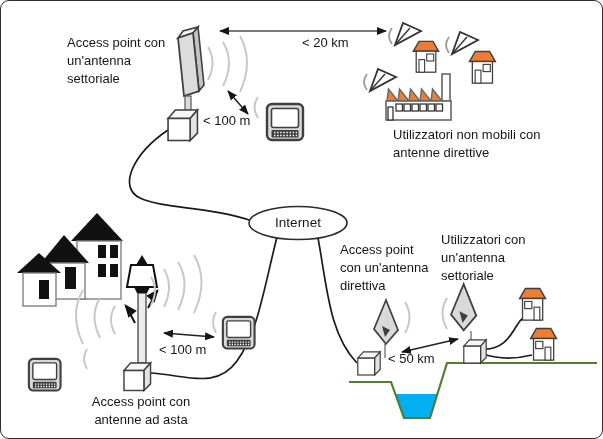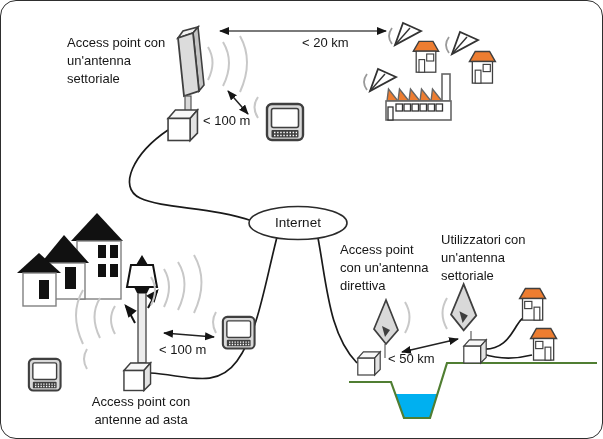--- a/index.html
+++ b/index.html
@@ -1,18 +1,18 @@
 <!DOCTYPE html>
 <html><head>
 <meta charset="utf-8">
 <style>
   html,body{margin:0;padding:0;background:#fff;}
   #canvas{
     position:relative;width:603px;height:439px;background:#ffffff;
-    border:1.5px solid #2e2e2e;border-radius:16px;box-sizing:border-box;
+    border:1.5px solid #2e2e2e;border-radius:9px;box-sizing:border-box;
     overflow:hidden;font-family:"Liberation Sans",sans-serif;
   }
   #gfx{position:absolute;left:0;top:0;}
   .label{
     position:absolute;font:13px/18px "Liberation Sans",sans-serif;
     color:#161616;white-space:pre-line;
   }
   .dist{white-space:nowrap;}
   .ctr{text-align:center;}
 </style>
@@ -196,20 +196,22 @@
 
 <div class="label" style="left:66px;top:33px;">Access point con
 un'antenna
 settoriale</div>
 
 <div class="label dist" style="left:301px;top:33px;">&lt; 20 km</div>
 
 <div class="label dist" style="left:202px;top:111px;">&lt; 100 m</div>
 
 
+<div class="label" style="left:392px;top:125px;">Utilizzatori non mobili con
+antenne direttive</div>
 
 <div class="label ctr" style="left:250px;top:213px;width:94px;font-size:13.5px;">Internet</div>
 
 <div class="label" style="left:339px;top:240px;">Access point
 con un'antenna
 direttiva</div>
 
 <div class="label" style="left:440px;top:230px;">Utilizzatori con
 un'antenna
 settoriale</div>

